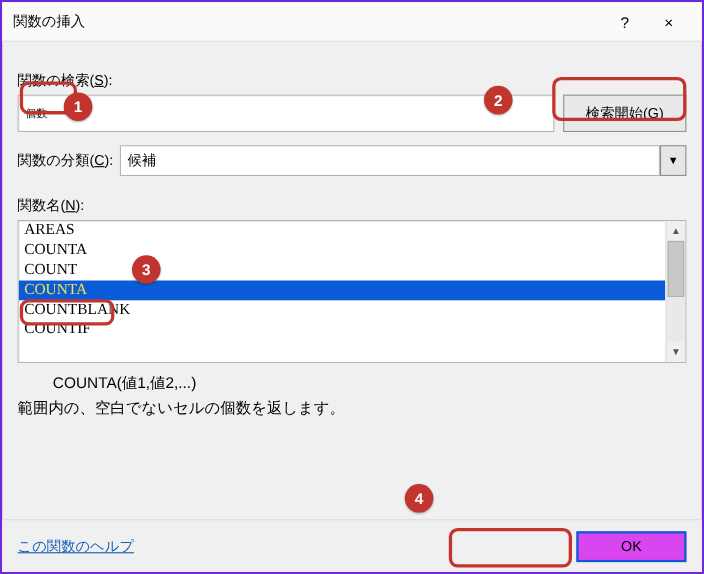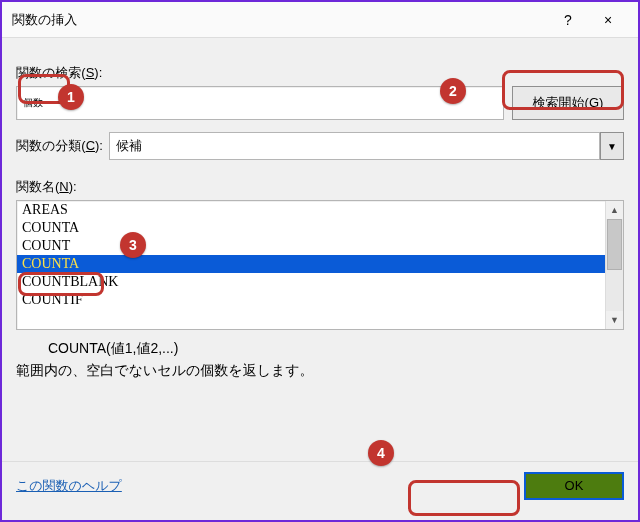--- a/index.html
+++ b/index.html
@@ -22,24 +22,24 @@
     .list-inner { flex: 1; overflow: hidden; }
     .list-item { padding: 1px 5px; font-size: 14px; cursor: pointer; font-family: Liberation Serif, serif; }
     .list-item.selected { background: #0a5bd7; color: #fde047; }
     .scrollbar { width: 18px; background: #f0f0f0; border-left: 1px solid #dcdcdc; display: flex; flex-direction: column; }
     .sb-btn { height: 18px; display: flex; align-items: center; justify-content: center; font-size: 9px; color: #555; cursor: pointer; }
     .sb-track { flex: 1; background: #e9e9e9; position: relative; }
     .sb-thumb { position: absolute; top: 0; left: 1px; right: 1px; height: 55%; background: #c8c8c8; border: 1px solid #b0b0b0; }
     .desc { margin-top: 10px; }
     .desc .sig { font-size: 14px; margin-bottom: 4px; margin-left: 32px; }
     .desc .text { font-size: 14px; }
-    .footer { position: absolute; left: 0; right: 0; bottom: 11px; height: 48px; display: flex; align-items: center; padding: 0 14px; gap: 10px; border-top: 1px solid #ddd; background: #f0f0f0; }
+    .footer { position: absolute; left: 0; right: 0; bottom: 0; height: 48px; display: flex; align-items: center; padding: 0 14px; gap: 10px; border-top: 1px solid #ddd; background: #f0f0f0; }
     .help-link { color: #1a5fb4; text-decoration: underline; cursor: pointer; font-size: 13px; }
     .spacer { flex: 1; }
-    .ok-btn, .cancel-btn { width: 100px; height: 28px; background: #4d7c0f; border: 1px solid #8f8f8f; cursor: pointer; font-size: 13px; }
+    .ok-btn, .cancel-btn { width: 100px; height: 28px; background: #d946ef; border: 1px solid #8f8f8f; cursor: pointer; font-size: 13px; }
     .ok-btn { border: 2px solid #0a5bd7; }
     
     .anno-circle { position: absolute; width: 26px; height: 26px; border-radius: 50%; background: #c2352f; color: #fff; display: flex; align-items: center; justify-content: center; font-size: 14px; font-weight: bold; box-shadow: 0 1px 2px rgba(0,0,0,.3); pointer-events: none; }
     .anno-box { position: absolute; border: 3px solid #c2352f; border-radius: 8px; pointer-events: none; }
     u.hotkey { text-decoration: underline; }
   </style>
 </head>
 <body>
 
 <div class="dialog">

